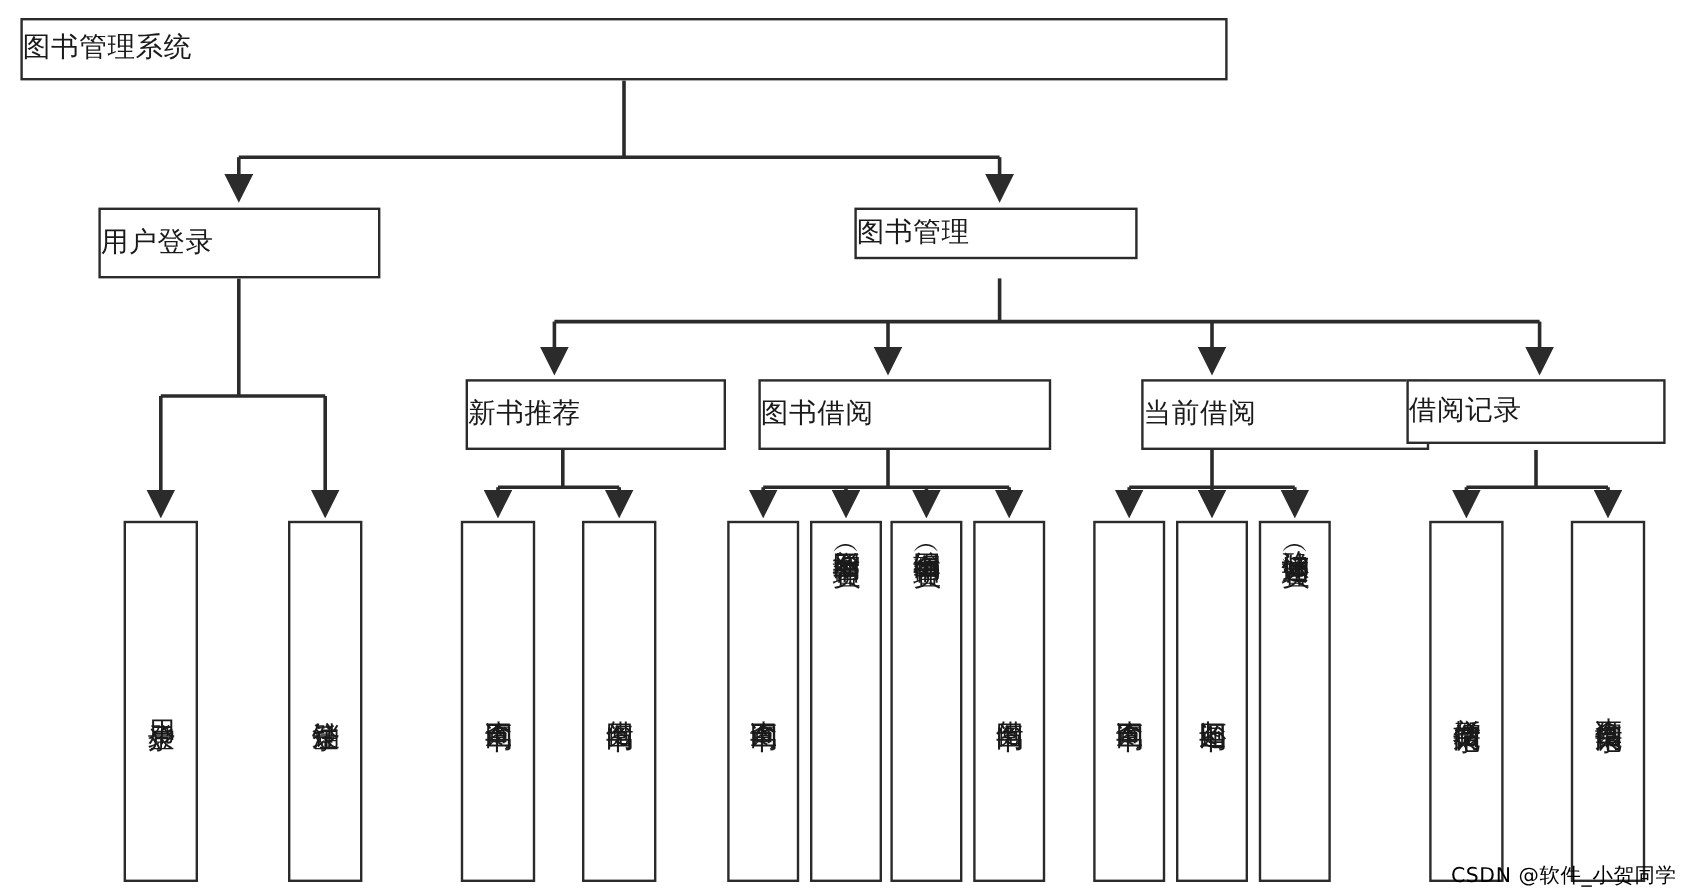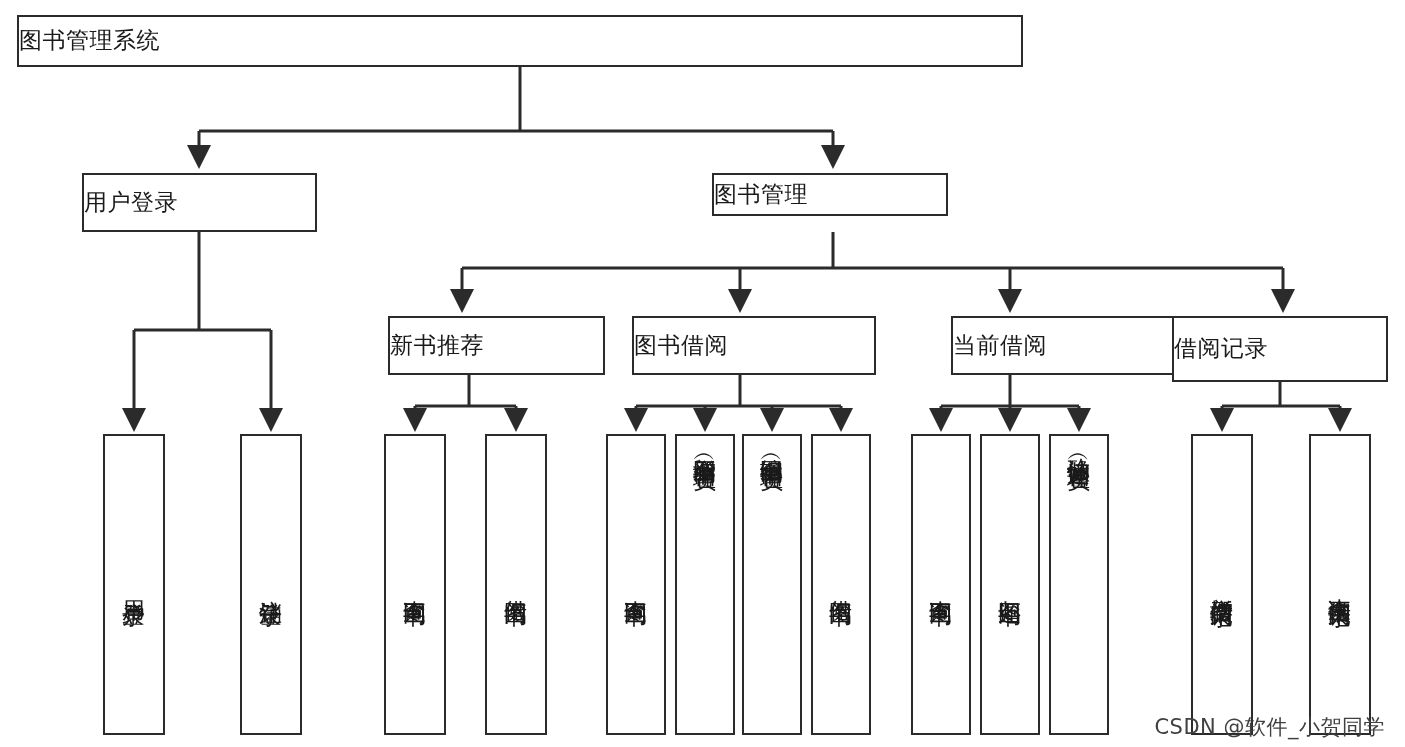--- a/index.html
+++ b/index.html
@@ -62,24 +62,24 @@
     line-height: 1.05;
     letter-spacing: 1.5px;
     white-space: nowrap;
   }
   .node.vertical.centered {
     align-items: center;
     padding-top: 0;
   }
   #watermark {
     position: absolute;
-    right: 20px;
+    right: 8px;
     bottom: 6px;
-    font-size: 21px;
-    color: #404040;
+    font-size: 17px;
+    color: #000000;
     letter-spacing: 0.5px;
     white-space: nowrap;
     user-select: none;
   }
 </style>
 </head>
 <body>
 
 <div id="diagram-root">
 
@@ -147,21 +147,21 @@
 
   <div class="node horizontal" style="left:361px; top:316px; width:217px; height:59px;margin-left:27px;">
     <span class="node-label">新书推荐</span>
   </div>
   <div class="node horizontal" style="left:632px; top:316px; width:244px; height:59px;">
     <span class="node-label">图书借阅</span>
   </div>
   <div class="node horizontal" style="left:903px; top:316px; width:240px; height:59px;margin-left:48px;">
     <span class="node-label">当前借阅</span>
   </div>
-  <div class="node horizontal" style="left:1172px; top:316px; width:216px; height:66px;">
+  <div class="node horizontal" style="left:1172px; top:316px; width:216px; height:54px;">
     <span class="node-label">借阅记录</span>
   </div>
 
   <div class="node vertical centered" style="left:103px; top:434px; width:62px; height:301px;">
     <span class="node-label">用户登录</span>
   </div>
   <div class="node vertical centered" style="left:240px; top:434px; width:62px; height:301px;">
     <span class="node-label">注销登录</span>
   </div>
 

